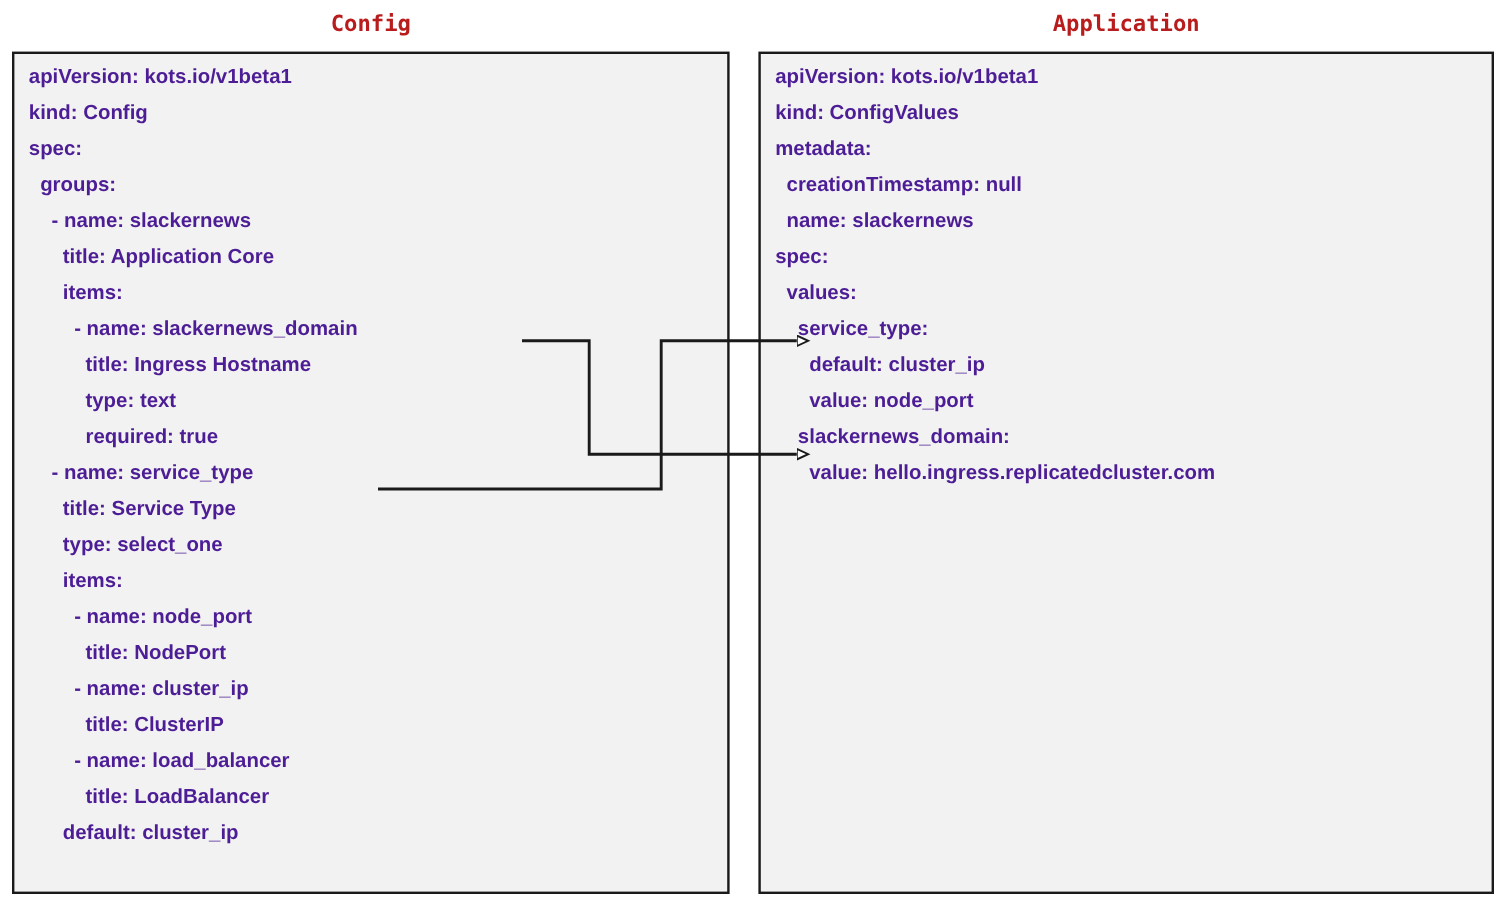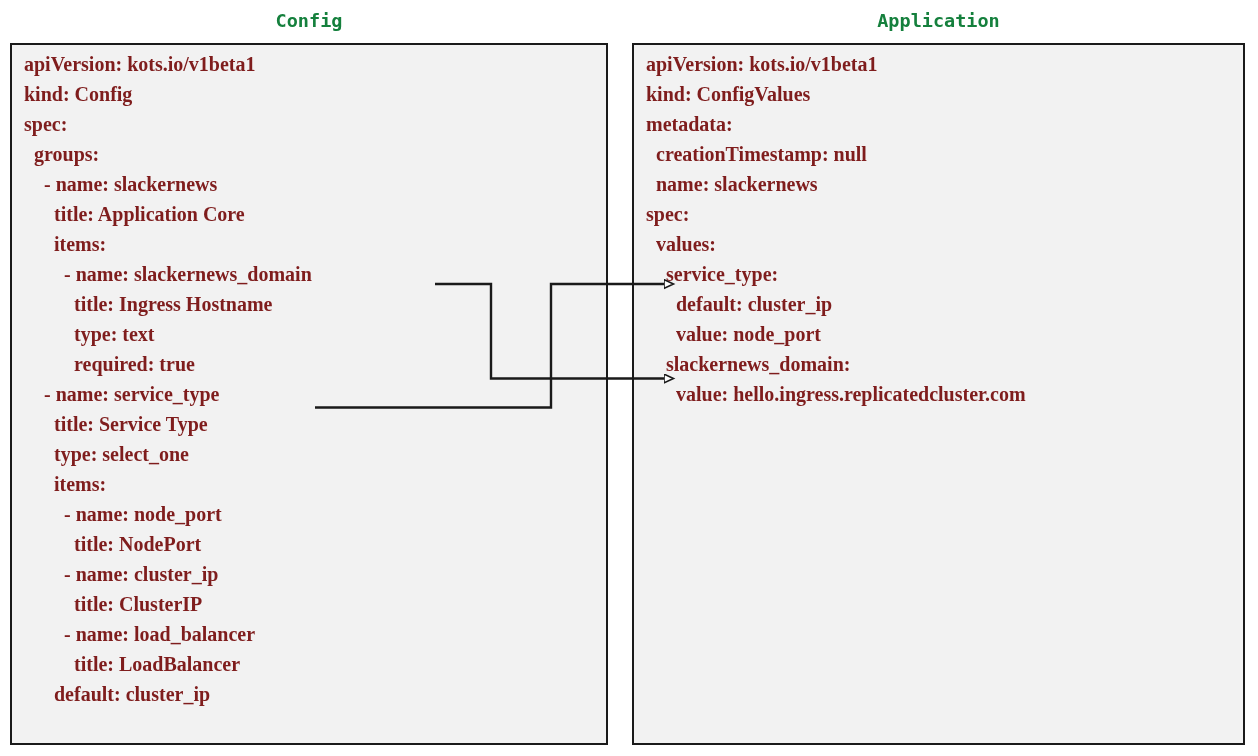--- a/index.html
+++ b/index.html
@@ -10,21 +10,21 @@
     overflow:hidden;
     position:relative;
   }
   #stage{position:absolute;left:0;top:0;width:1258px;height:756px;}
 
   .panel-title{
     position:absolute;
     font-family:"DejaVu Sans Mono","Liberation Mono",monospace;
     font-weight:bold;
     font-size:18.5px;
-    color:#15803d;
+    color:#b91c1c;
     text-align:center;
     white-space:pre;
     line-height:30px;
     letter-spacing:0px;
   }
   #title-config{left:10px;top:6px;width:598px;}
   #title-configvalues{left:632px;top:6px;width:613px;}
 
   .code-panel{
     position:absolute;
@@ -34,25 +34,25 @@
     overflow:hidden;
   }
   #panel-config{left:10px;top:43px;width:598px;height:702px;}
   #panel-configvalues{left:632px;top:43px;width:613px;height:702px;}
 
   .code-block{
     position:absolute;
     left:12px;
     top:4px;
     margin:0;
-    font-family:Liberation Serif, serif;
+    font-family:Liberation Sans, sans-serif;
     font-weight:bold;
-    font-size:20px;
+    font-size:17px;
     line-height:30px;
-    color:#7f1d1d;
+    color:#4c1d95;
     white-space:pre;
     letter-spacing:0px;
   }
 
   #connectors{
     position:absolute;left:0;top:0;width:1258px;height:756px;
     pointer-events:none;
   }
 </style>
 </head>

